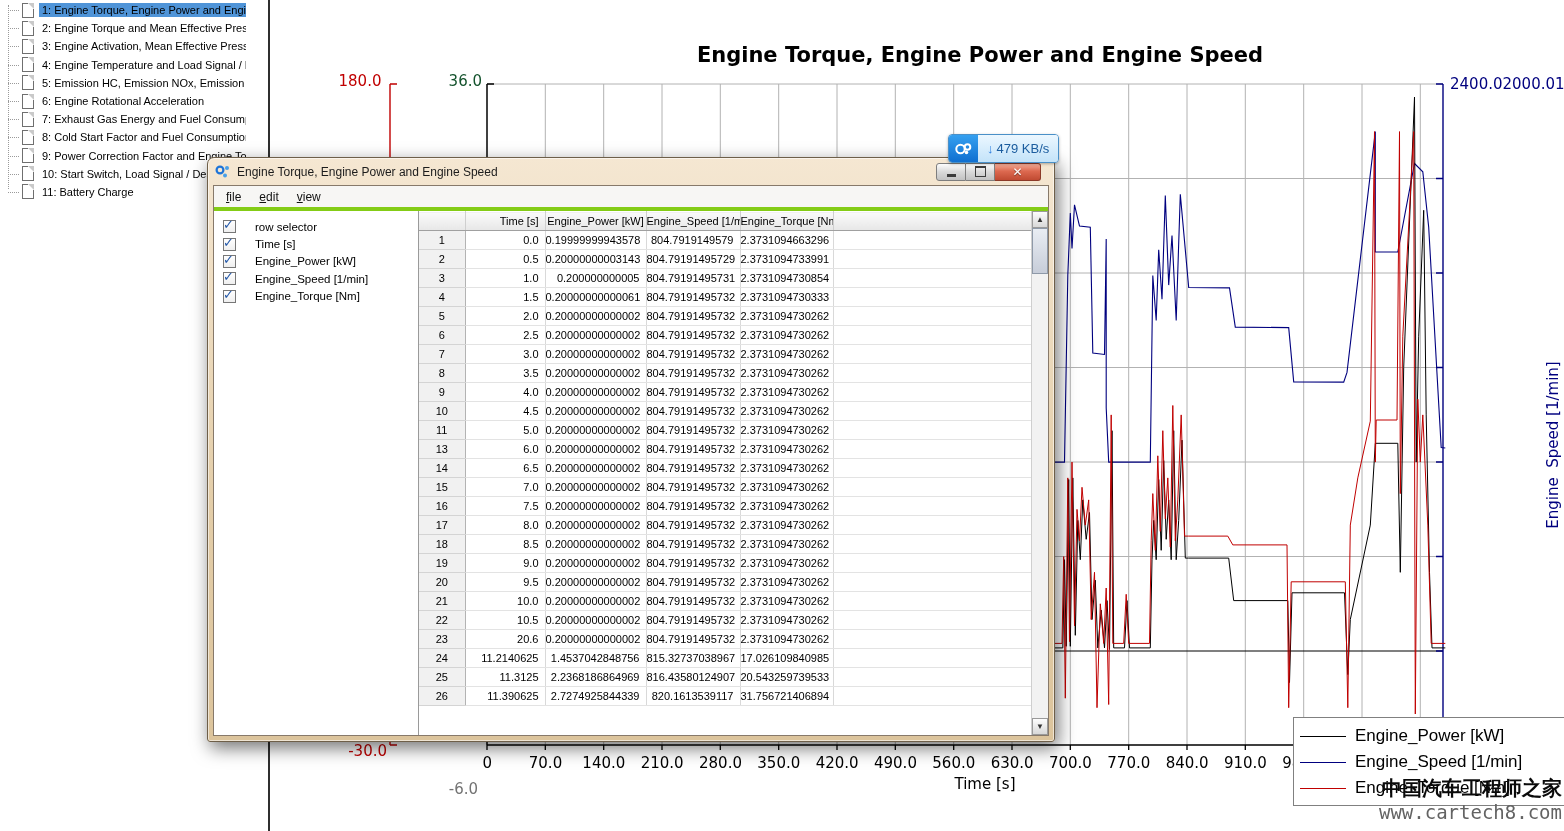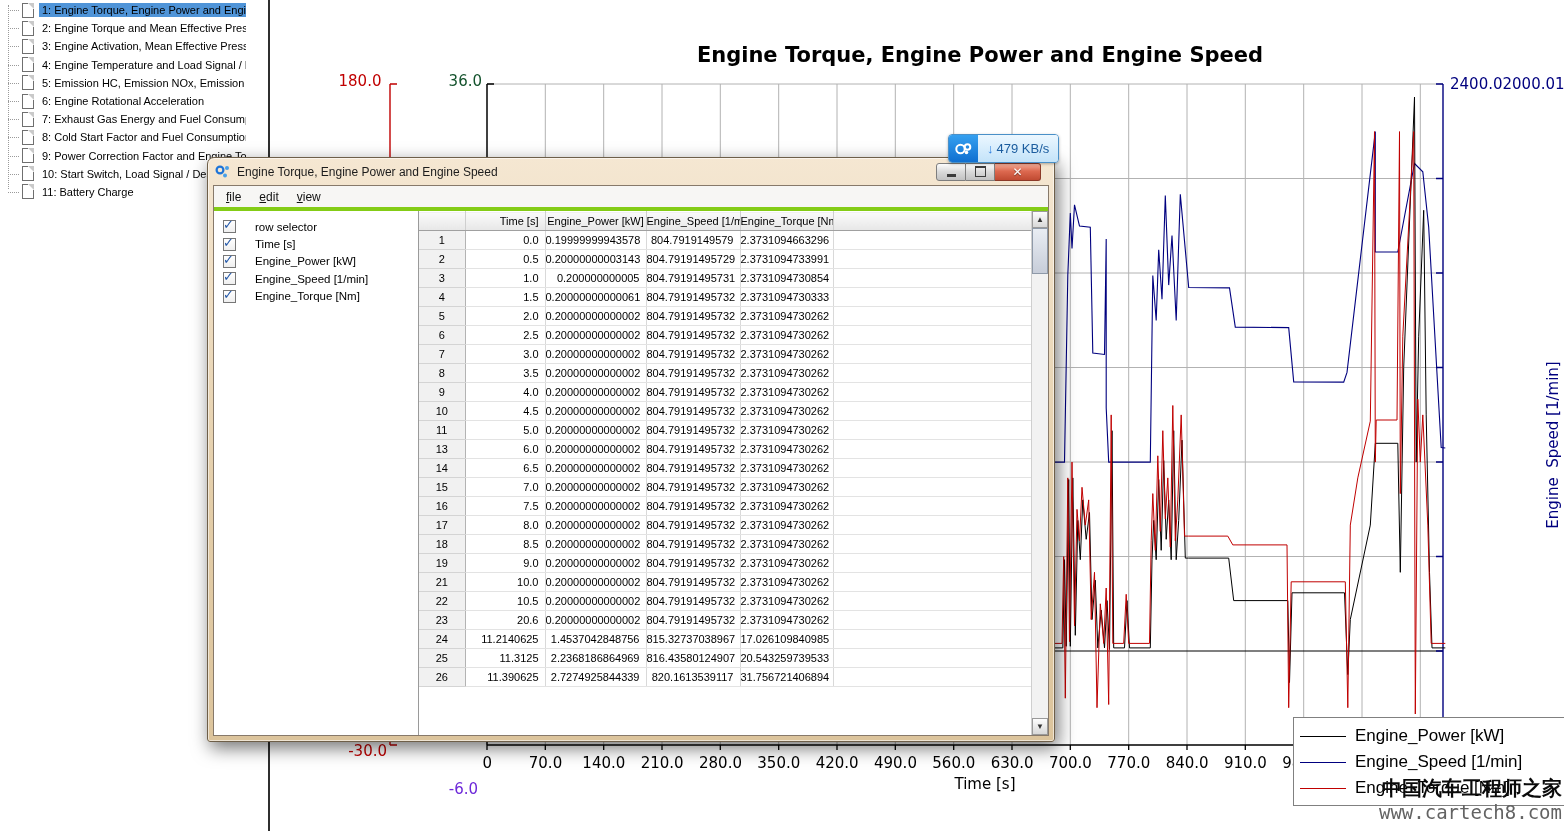--- a/index.html
+++ b/index.html
@@ -8,21 +8,21 @@
 
   
   .chart-layer{position:absolute;inset:0;z-index:1;}
   .chart-svg{position:absolute;left:0;top:0;pointer-events:none;}
   .chart-title{position:absolute;left:680px;top:43px;width:600px;text-align:center;
                font-size:21px;font-weight:bold;color:#000;font-family:"DejaVu Sans",sans-serif;}
   .axis-endlabel{position:absolute;font-size:15px;font-family:"DejaVu Sans",sans-serif;text-align:right;}
   .torque-top{left:333px;top:72px;width:54px;color:#c00000;text-align:center;}
   .power-top{left:434px;top:72px;width:48px;color:#14532d;}
   .torque-bottom{left:333px;top:742px;width:54px;color:#c00000;}
-  .power-bottom{left:430px;top:780px;width:48px;color:#6d28d9;}
+  .power-bottom{left:430px;top:780px;width:48px;color:#737373;}
   .xticks{position:absolute;left:458px;top:754px;display:flex;}
   .xtick{width:58.33px;text-align:center;font-size:15px;color:#000;font-family:"DejaVu Sans",sans-serif;}
   .xlabel{position:absolute;left:925px;top:775px;width:120px;text-align:center;font-size:15px;
           font-family:"DejaVu Sans",sans-serif;color:#000;}
   .sticks{position:absolute;left:1450px;top:74px;display:flex;flex-direction:row;}
   .stick{height:94.5px;font-size:15px;color:#00007f;font-family:"DejaVu Sans",sans-serif;line-height:20px;}
   .speed-axis-label{position:absolute;left:1553px;top:445px;transform:translate(-50%,-50%) rotate(-90deg);
                     font-size:15px;color:#00007f;white-space:pre;font-family:"DejaVu Sans",sans-serif;}
   .legend{position:absolute;left:1293px;top:717px;width:290px;height:89px;background:#fff;
           border:1px solid #808080;box-sizing:border-box;padding:5px 0 0 6px;}
@@ -483,20 +483,28 @@
 
                 <tr>
                   <td class="rn">19</td>
                   <td>9.0</td>
                   <td>0.20000000000002</td>
                   <td>804.79191495732</td>
                   <td>2.3731094730262</td>
                   <td class="fill"></td>
                 </tr>
 
+                <tr>
+                  <td class="rn">20</td>
+                  <td>9.5</td>
+                  <td>0.20000000000002</td>
+                  <td>804.79191495732</td>
+                  <td>2.3731094730262</td>
+                  <td class="fill"></td>
+                </tr>
 
                 <tr>
                   <td class="rn">21</td>
                   <td>10.0</td>
                   <td>0.20000000000002</td>
                   <td>804.79191495732</td>
                   <td>2.3731094730262</td>
                   <td class="fill"></td>
                 </tr>
 

